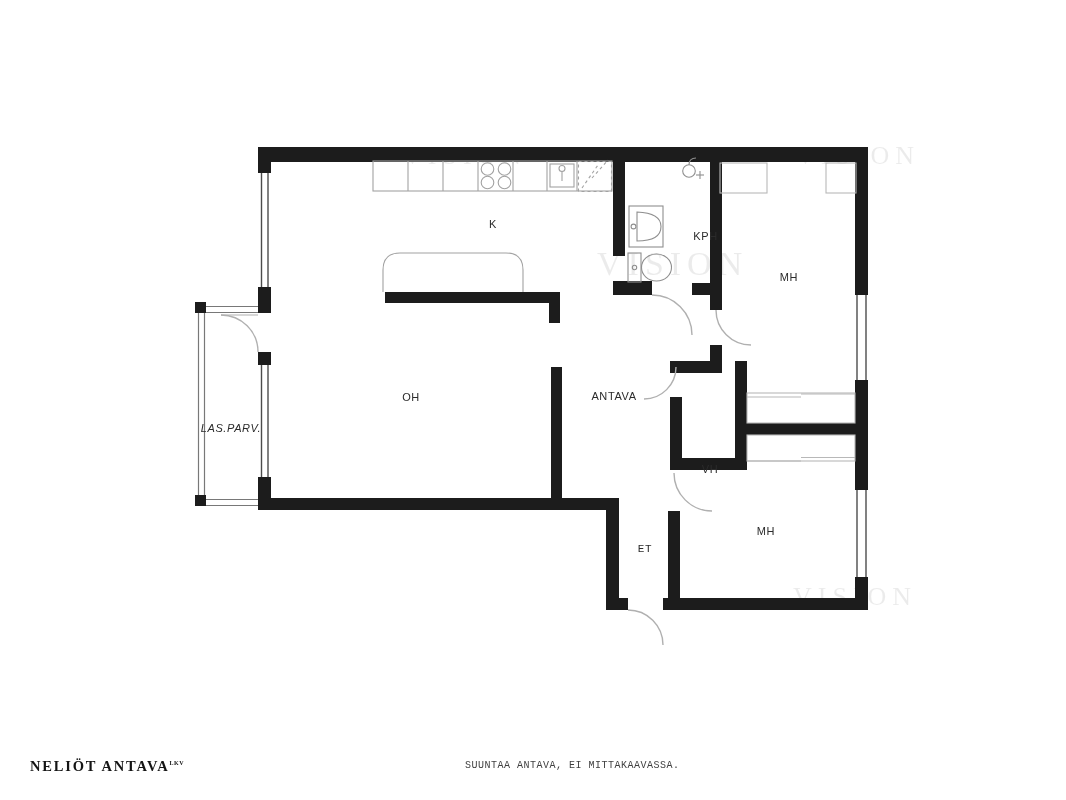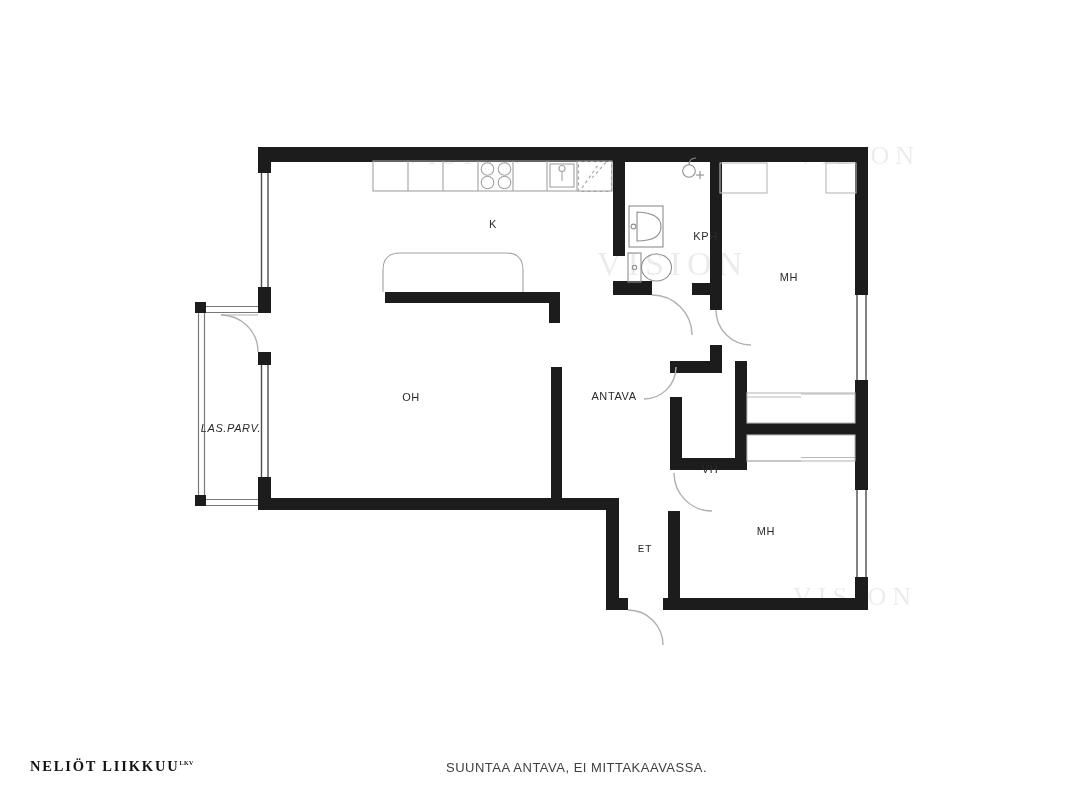--- a/index.html
+++ b/index.html
@@ -18,22 +18,22 @@
     position:absolute;z-index:3;transform:translate(-50%,-50%);
     font-size:11px;letter-spacing:0.6px;color:#2b2b2b;white-space:nowrap;
   }
   .logo{
     position:absolute;left:30px;top:758px;z-index:3;
     font-family:"Liberation Serif",serif;font-weight:bold;
     font-size:14.5px;letter-spacing:1.8px;color:#141414;white-space:nowrap;
   }
   .logo sup{font-size:6px;letter-spacing:0.5px;vertical-align:super;}
   .disclaimer{
-    position:absolute;left:446px;top:760px;z-index:3;
-    font-size:13px;letter-spacing:0.5px;color:#3f3f3f;white-space:nowrap;
+    position:absolute;left:465px;top:760px;z-index:3;
+    font-size:10px;letter-spacing:0.5px;color:#3f3f3f;white-space:nowrap;font-family:Liberation Mono, monospace;
   }
 </style>
 </head>
 <body>
 
 <div class="stage">
 
   <span class="watermark" style="left:403px;top:141px;font-size:26px;">VISION</span>
   <span class="watermark" style="left:796px;top:141px;font-size:26px;">VISION</span>
   <span class="watermark" style="left:597px;top:245px;font-size:34px;">VISION</span>
@@ -183,17 +183,17 @@
   <div class="room-label" style="left:689px;top:236px;padding-left:33px;">KPH</div>
   <div class="room-label" style="left:789px;top:277px;">MH</div>
   <div class="room-label" style="left:411px;top:397px;">OH</div>
   <div class="room-label" style="left:614px;top:396px;">ANTAVA</div>
   <div class="room-label" style="left:231px;top:428px;font-style:italic;">LAS.PARV.</div>
   <div class="room-label" style="left:710px;top:433px;margin-top:36px;">VH</div>
   <div class="room-label" style="left:645px;top:549px;font-family:Liberation Mono, monospace;">ET</div>
   <div class="room-label" style="left:766px;top:531px;">MH</div>
 
   <div class="logo">
-    <span>NELIÖT LIIKKUU</span><sup>LKV</sup>
+    <span>NELIÖT ANTAVA</span><sup>LKV</sup>
   </div>
   <div class="disclaimer">SUUNTAA ANTAVA, EI MITTAKAAVASSA.</div>
 
 </div>
 
 </body></html>

